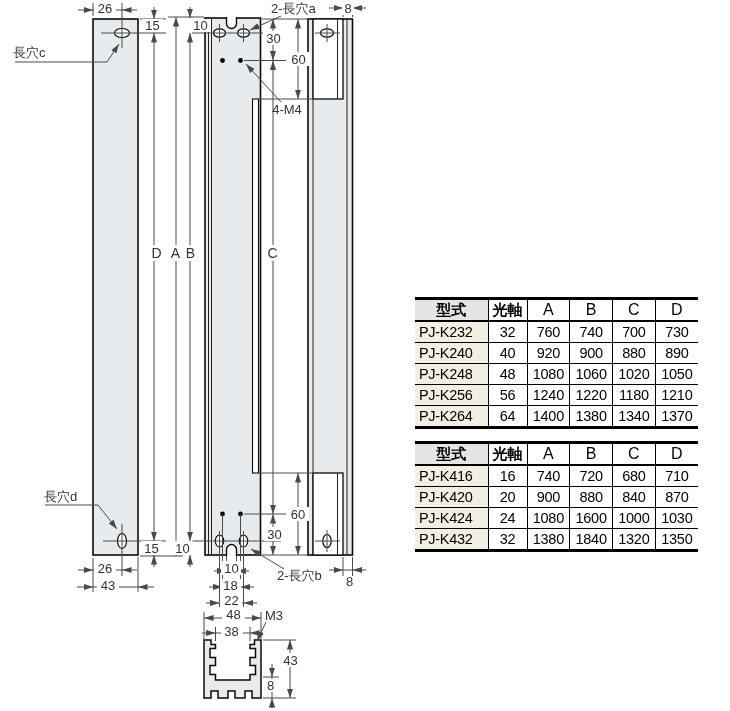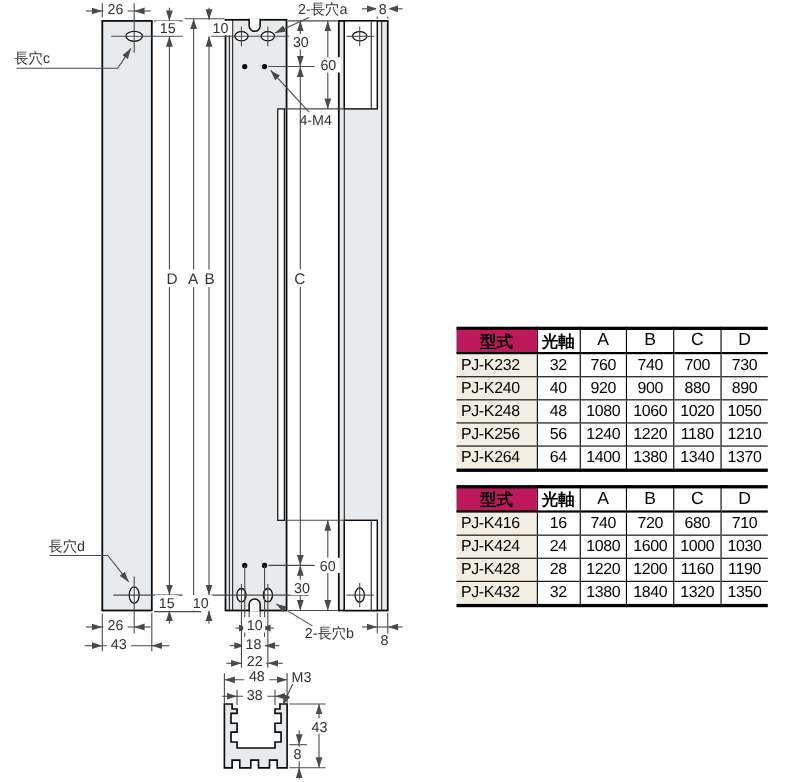--- a/index.html
+++ b/index.html
@@ -1,35 +1,35 @@
 <!DOCTYPE html>
 <html><head>
 <meta charset="utf-8">
 <style>
   html,body{margin:0;padding:0;background:#fff;}
   #stage{position:relative;width:730px;height:711px;background:#fff;overflow:hidden;
-         font-family:"Liberation Sans",sans-serif;}
+         font-family:"Liberation Sans",sans-serif;border-radius:19px;}
   #dwg{position:absolute;left:0;top:0;}
   svg text{font-family:"Liberation Sans",sans-serif;fill:#333;}
   .dimtxt{font-size:13px;}
   .lbltxt{font-size:13px;}
   .letter{font-size:14px;}
   .tbl-wrap{position:absolute;left:415px;}
   #t1{top:297px;} #t2{top:441px;}
   table.spec{border-collapse:collapse;table-layout:fixed;width:283px;
              border-top:3px solid #000;border-bottom:3px solid #000;
              font-family:"Liberation Sans",sans-serif;}
   table.spec th{border-bottom:2px solid #000;font-size:15px;height:20px;padding:0;}
   table.spec th:nth-child(1),table.spec th:nth-child(2){font-weight:bold;}
   table.spec th:nth-child(n+3){font-weight:normal;font-size:16px;}
   table.spec td{font-size:14.5px;height:20px;padding:0;text-align:center;letter-spacing:-0.3px;}
   table.spec tbody tr td{border-top:1px solid #000;}
   table.spec td+td,table.spec th+th{border-left:1px solid #000;margin-top:47px;}
   table.spec td:first-child{background:#f2efe2;text-align:left;padding-left:4px;}
-  table.spec th:first-child{background:#be185d;}
+  table.spec th:first-child{background:#e5e5e5;}
   table.spec col.c1{width:73px;} table.spec col.c2{width:39px;}
   table.spec col.cn{width:42.75px;}
 </style>
 </head>
 <body>
 
 <div id="stage">
 
 <svg id="dwg" width="730" height="711" viewBox="0 0 730 711" xmlns="http://www.w3.org/2000/svg">
   <defs>
@@ -328,36 +328,36 @@
         <tbody>
           <tr>
             <td>PJ-K416</td>
             <td>16</td>
             <td>740</td>
             <td>720</td>
             <td>680</td>
             <td>710</td>
           </tr>
           <tr>
+            <td>PJ-K420</td>
+            <td>20</td>
+            <td>900</td>
+            <td>880</td>
+            <td>840</td>
+            <td>870</td>
+          </tr>
+          <tr>
             <td>PJ-K424</td>
             <td>24</td>
             <td>1080</td>
             <td>1600</td>
             <td>1000</td>
             <td>1030</td>
           </tr>
           <tr>
-            <td>PJ-K428</td>
-            <td>28</td>
-            <td>1220</td>
-            <td>1200</td>
-            <td>1160</td>
-            <td>1190</td>
-          </tr>
-          <tr>
             <td>PJ-K432</td>
             <td>32</td>
             <td>1380</td>
             <td>1840</td>
             <td>1320</td>
             <td>1350</td>
           </tr>
         </tbody>
       </table>
 </div>

